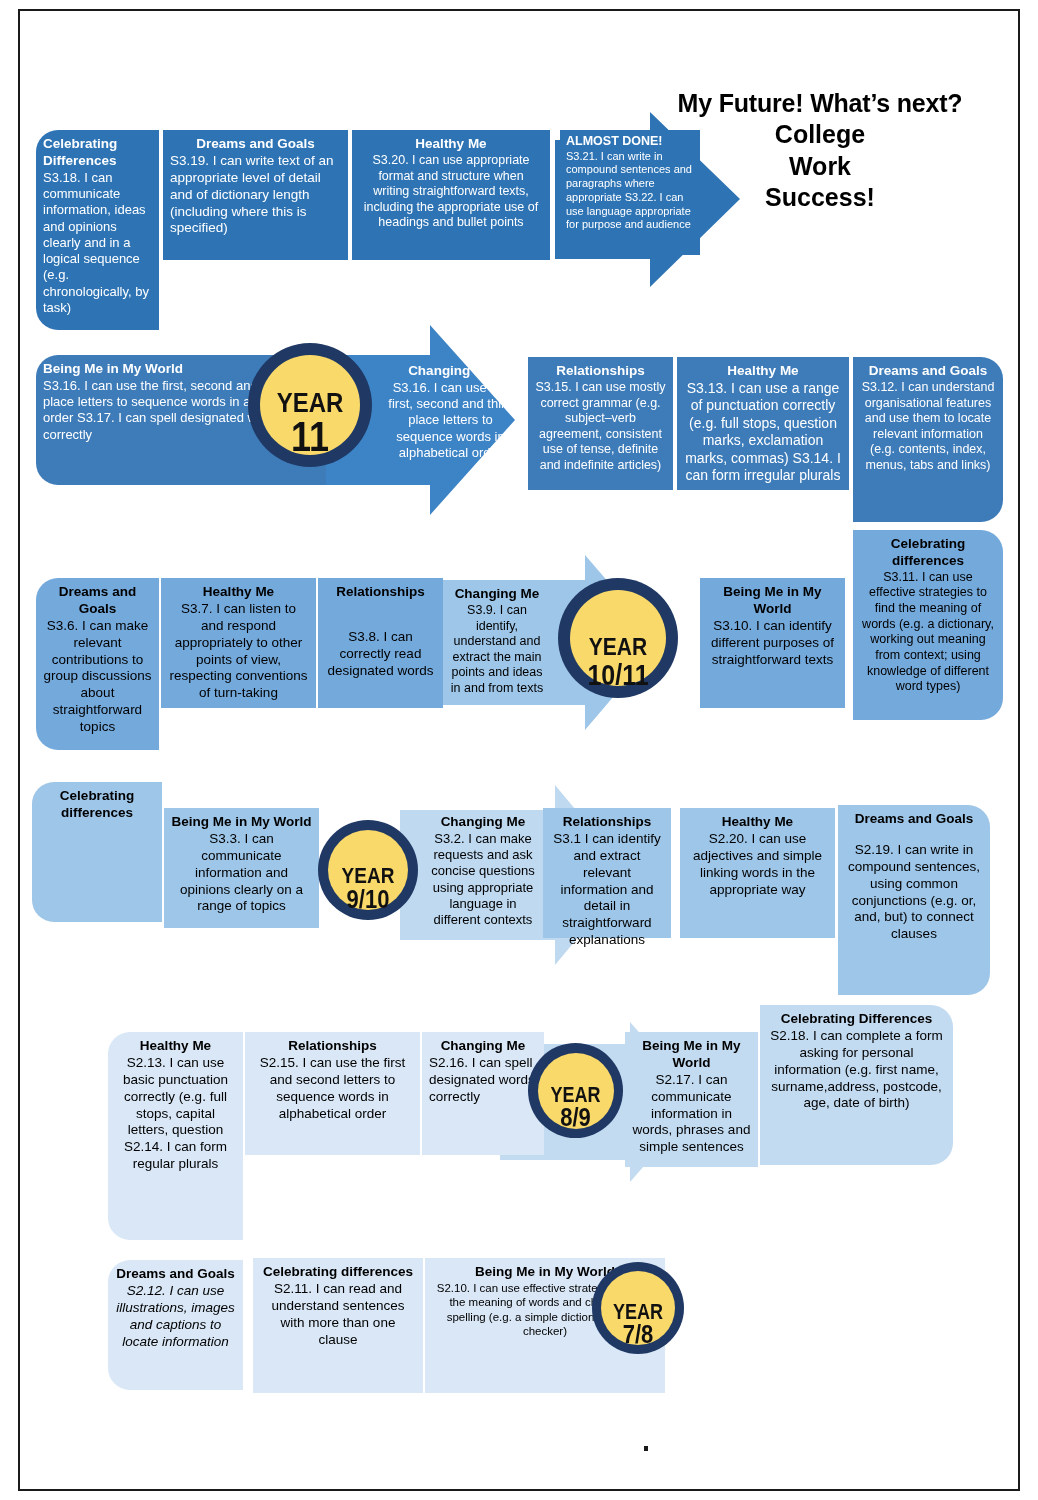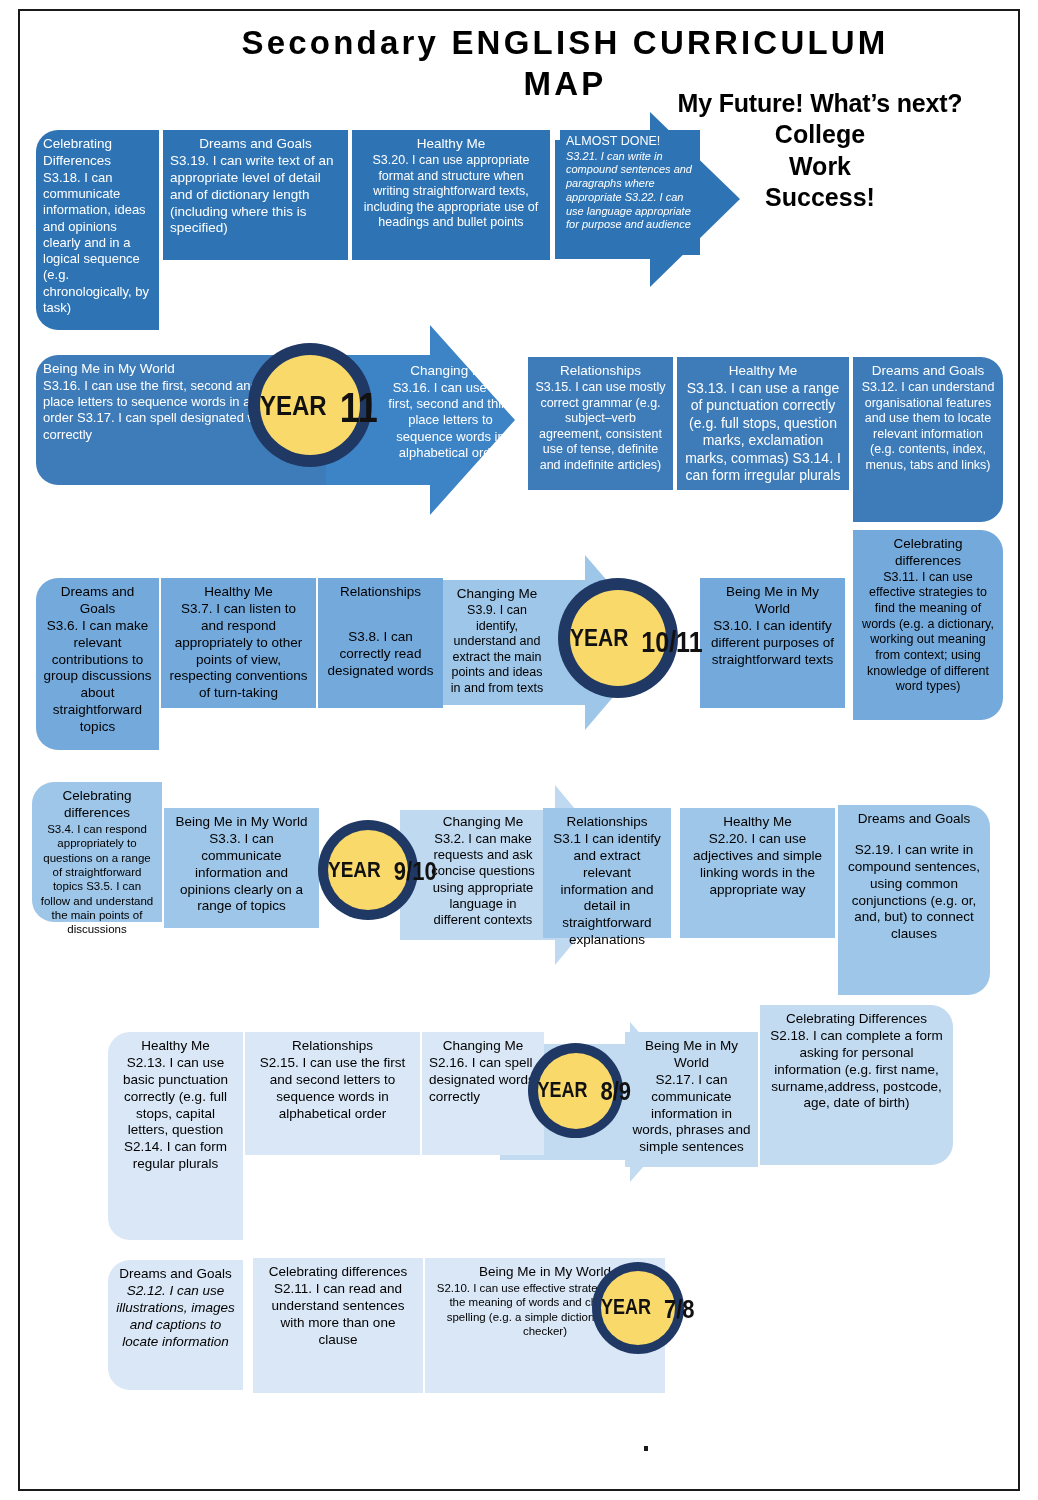--- a/index.html
+++ b/index.html
@@ -67,21 +67,21 @@
   .future-text .fl-1 { letter-spacing: -0.2px; }
 
   
   .box {
     position: absolute;
     padding: 6px 7px;
     text-align: center;
     line-height: 1.25;
   }
   .box .bt {               
-    font-weight: normal;
+    font-weight: bold;
     display: block;
   }
   .box .bb {               
     display: block;
     font-weight: normal;
   }
 
   
   .dark  { background: #2e74b5; color: #ffffff; }
   .dark .bt { color:#ffffff; }
@@ -108,25 +108,24 @@
     border-radius: 50%;
     background: #1f3864;
     display: flex;
     align-items: center;
     justify-content: center;
   }
   .badge .inner {
     border-radius: 50%;
     background: #fad96b;
     display: flex;
-    flex-direction: row;
+    flex-direction: column;
     align-items: center;
-    justify-content: flex-start;
+    justify-content: flex-end;
     line-height: 0.96;
-    gap: 13px;
   }
   .badge .y1, .badge .y2 {
     color: #111111;
     font-weight: bold;
     font-family: "Liberation Sans", sans-serif;
     letter-spacing: 0px;
     transform: scaleY(1.18);
     display:block;
   }
 
@@ -140,24 +139,20 @@
   }
 </style>
 </head>
 <body>
 
 <div id="page">
 
   <div class="page-frame"></div>
 
 
-  <div class="map-title">
-    <span>Secondary ENGLISH CURRICULUM</span><br>
-    <span>MAP</span>
-  </div>
 
   <div class="future-text">
     <span class="fl-1">My Future! What’s next?</span><br>
     <span>College</span><br>
     <span>Work</span><br>
     <span>Success!</span>
   </div>
 
   <div class="arrow" style="left:555px; top:112px; width:185px; height:175px;">
     <svg viewBox="0 0 185 175" preserveAspectRatio="none">
@@ -175,21 +170,21 @@
     <span class="bb" style="font-size:13.5px; text-align:left;">S3.19. I can write text of an appropriate level of detail and of dictionary length (including where this is specified)</span>
   </div>
 
   <div class="box dark" style="left:352px; top:130px; width:198px; height:130px;">
     <span class="bt" style="font-size:13.5px;">Healthy Me</span>
     <span class="bb" style="font-size:12.5px;">S3.20. I can use appropriate format and structure when writing straightforward texts, including the appropriate use of headings and bullet points</span>
   </div>
 
   <div class="box dark" style="left:560px; top:130px; width:140px; height:125px; padding:4px 6px;">
     <span class="bt" style="font-size:12.5px; text-align:left;">ALMOST DONE!</span>
-    <span class="bb" style="font-size:11px; text-align:left;font-style:italic;">S3.21. I can write in compound sentences and paragraphs where appropriate S3.22. I can use language appropriate for purpose and audience</span>
+    <span class="bb" style="font-size:11px; text-align:left;">S3.21. I can write in compound sentences and paragraphs where appropriate S3.22. I can use language appropriate for purpose and audience</span>
   </div>
 
   <div class="arrow" style="left:250px; top:325px; width:265px; height:190px;">
     <svg viewBox="0 0 265 190" preserveAspectRatio="none">
       <polygon points="0,30 180,30 180,0 265,95 180,190 180,160 0,160" fill="#3d84c6"></polygon>
     </svg>
   </div>
 
   <div class="box mid rl" style="left:36px; top:355px; width:290px; height:130px; text-align:left;">
     <span class="bt" style="font-size:13.5px;">Being Me in My World</span>
@@ -272,21 +267,20 @@
   </div>
 
   <div class="arrow" style="left:400px; top:785px; width:230px; height:180px;">
     <svg viewBox="0 0 230 180" preserveAspectRatio="none">
       <polygon points="0,25 155,25 155,0 230,90 155,180 155,155 0,155" fill="#bfd9f0"></polygon>
     </svg>
   </div>
 
   <div class="box lightB rl" style="left:32px; top:782px; width:130px; height:140px;">
     <span class="bt" style="font-size:13.5px;">Celebrating differences</span>
-    <span class="bb" style="font-size:11.5px;">S3.4. I can respond appropriately to questions on a range of straightforward topics S3.5. I can follow and understand the main points of discussions</span>
   </div>
 
   <div class="box lightB" style="left:164px; top:808px; width:155px; height:120px;">
     <span class="bt" style="font-size:13.5px;">Being Me in My World</span>
     <span class="bb" style="font-size:13.5px;">S3.3.  I can communicate information and opinions clearly on a range of topics</span>
   </div>
 
   <div class="box" style="left:424px; top:808px; width:118px; height:130px;">
     <span class="bt" style="font-size:13.5px;">Changing Me</span>
     <span class="bb" style="font-size:13px;">S3.2. I can make requests and ask concise questions using appropriate language in different contexts</span>

